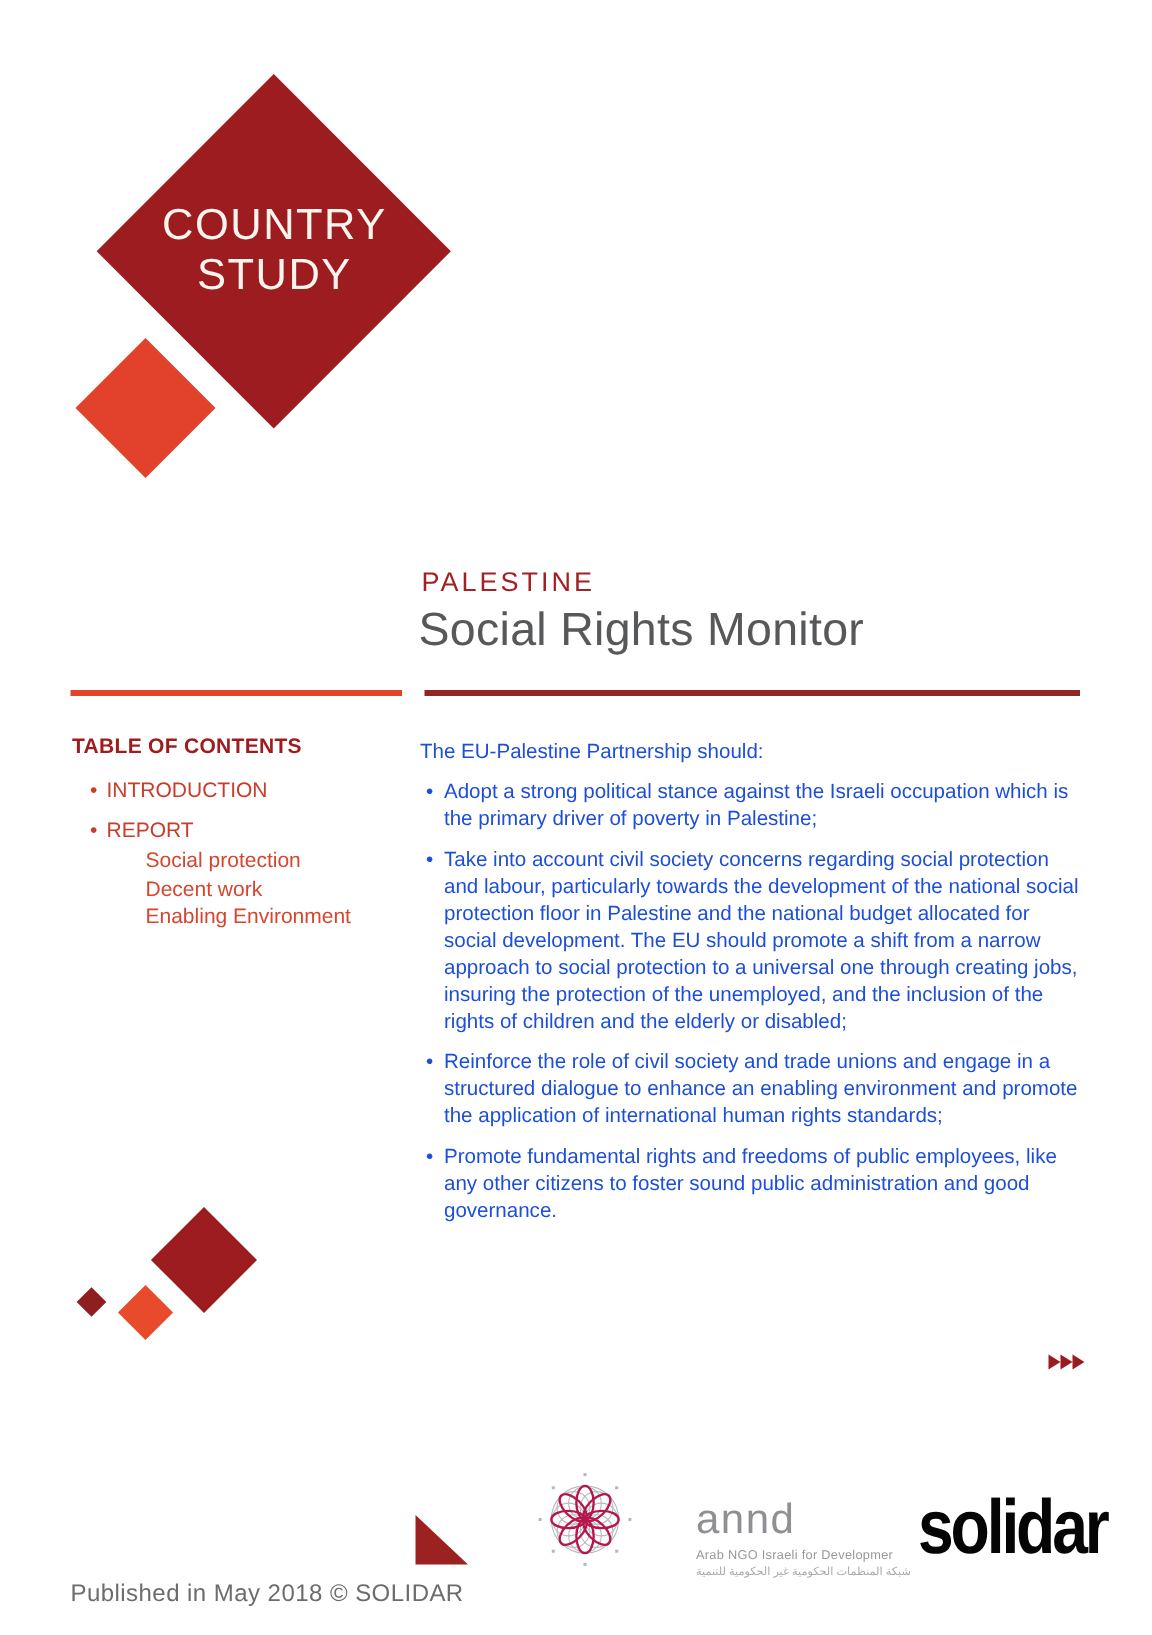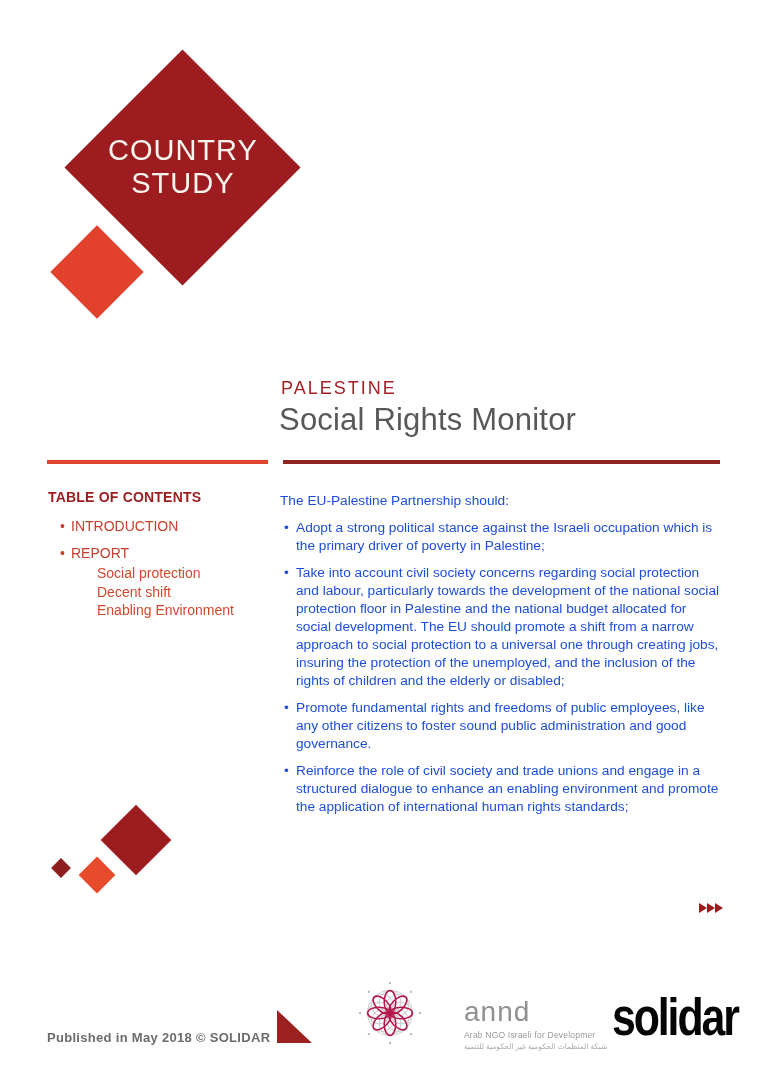--- a/index.html
+++ b/index.html
@@ -56,22 +56,22 @@
   .decor-big    { left:111px; top:815px; width:50px; height:50px; background:#9C1C20; }
   .decor-orange { left:84px;  top:862px; width:26px; height:26px; background:#E84A2C; }
   .decor-small  { left:54px;  top:861px; width:14px; height:14px; background:#8F1F1F; }
 
   
   .more-arrows { position:absolute; left:699px; top:903px; display:flex; gap:0px; }
   .arrow-right { width:0; height:0; border-top:5px solid transparent;
                  border-bottom:5px solid transparent; border-left:8px solid #9B1C1E; }
 
   
-  .published { position:absolute; left:47px; top:1030px; font-size:13px;
-               color:#6B6C6E; letter-spacing:0.3px;font-weight:bold; }
+  .published { position:absolute; left:47px; top:1054px; font-size:16px;
+               color:#6B6C6E; letter-spacing:0.3px; }
   .corner-triangle { position:absolute; left:277px; top:1010px; width:0; height:0;
                      border-bottom:33px solid #9B2220; border-right:35px solid transparent; }
 
   .annd-logo { position:absolute; left:356px; top:979px; display:flex; align-items:flex-end;gap:32px; }
   .annd-text { margin-left:8px; padding-top:3px; }
   .annd-wordmark { font-size:28px; line-height:28px; color:#8E9093; letter-spacing:1px; }
   .annd-tagline { margin-top:4px; font-size:8.5px; color:#96989A; letter-spacing:0.2px; }
   .annd-arabic { margin-top:2px; font-size:7.5px; color:#A8AAAC; }
 
   .solidar-logo { position:absolute; left:612px; top:994px; }
@@ -102,34 +102,34 @@
   <div class="toc">
     <div class="toc-heading">TABLE OF CONTENTS</div>
     <ul class="toc-list">
       <li class="toc-item">
         <span>INTRODUCTION</span>
       </li>
       <li class="toc-item">
         <span>REPORT</span>
         <ul class="toc-sublist">
           <li>Social protection</li>
-          <li>Decent shift</li>
+          <li>Decent work</li>
           <li>Enabling Environment</li>
         </ul>
       </li>
     </ul>
   </div>
 
   <div class="summary">
     <p class="summary-intro">The EU-Palestine Partnership should:</p>
     <ul class="body-list">
       <li>Adopt a strong political stance against the Israeli occupation which is the primary driver of poverty in Palestine;</li>
       <li>Take into account civil society concerns regarding social protection and labour, particularly towards the development of the national social protection floor in Palestine and the national budget allocated for social development. The EU should promote a shift from a narrow approach to social protection to a universal one through creating jobs, insuring the protection of the unemployed, and the inclusion of the rights of children and the elderly or disabled;</li>
+      <li>Reinforce the role of civil society and trade unions and engage in a structured dialogue to enhance an enabling environment and promote the application of international human rights standards;</li>
       <li>Promote fundamental rights and freedoms of public employees, like any other citizens to foster sound public administration and good governance.</li>
-      <li>Reinforce the role of civil society and trade unions and engage in a structured dialogue to enhance an enabling environment and promote the application of international human rights standards;</li>
     </ul>
   </div>
 
   <div class="diamond decor-big"></div>
   <div class="diamond decor-orange"></div>
   <div class="diamond decor-small"></div>
 
   <div class="more-arrows">
     <span class="arrow-right"></span>
     <span class="arrow-right"></span>

